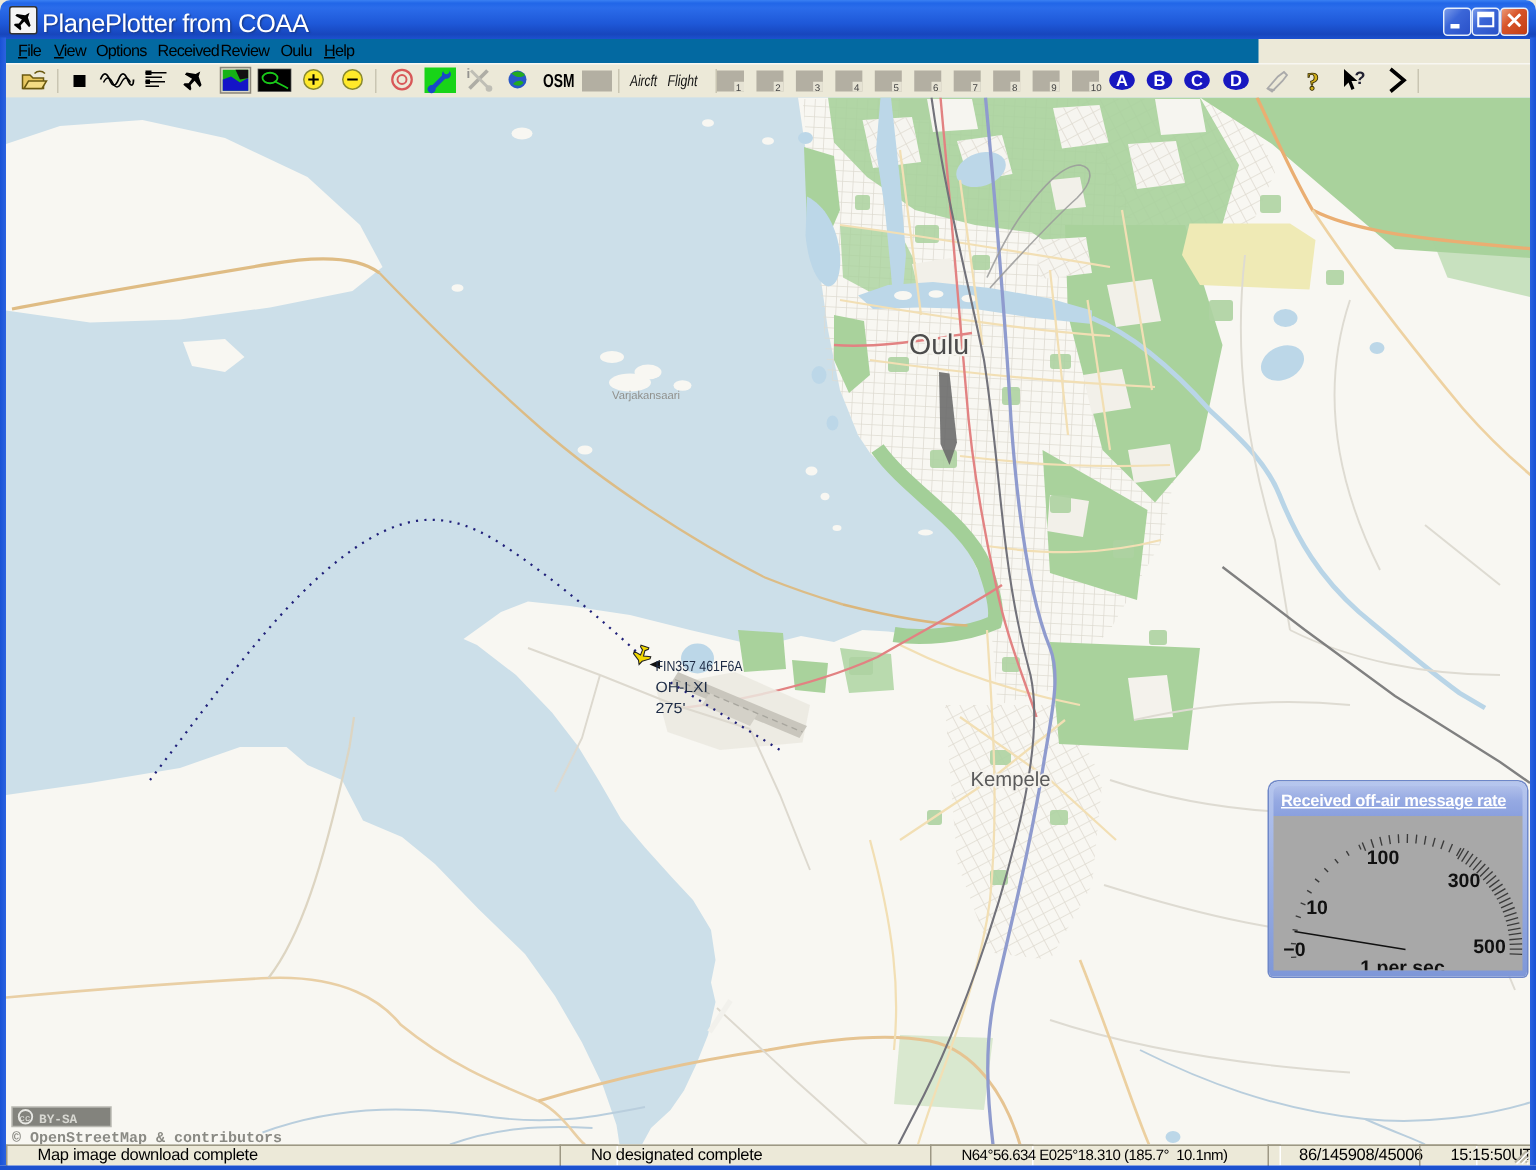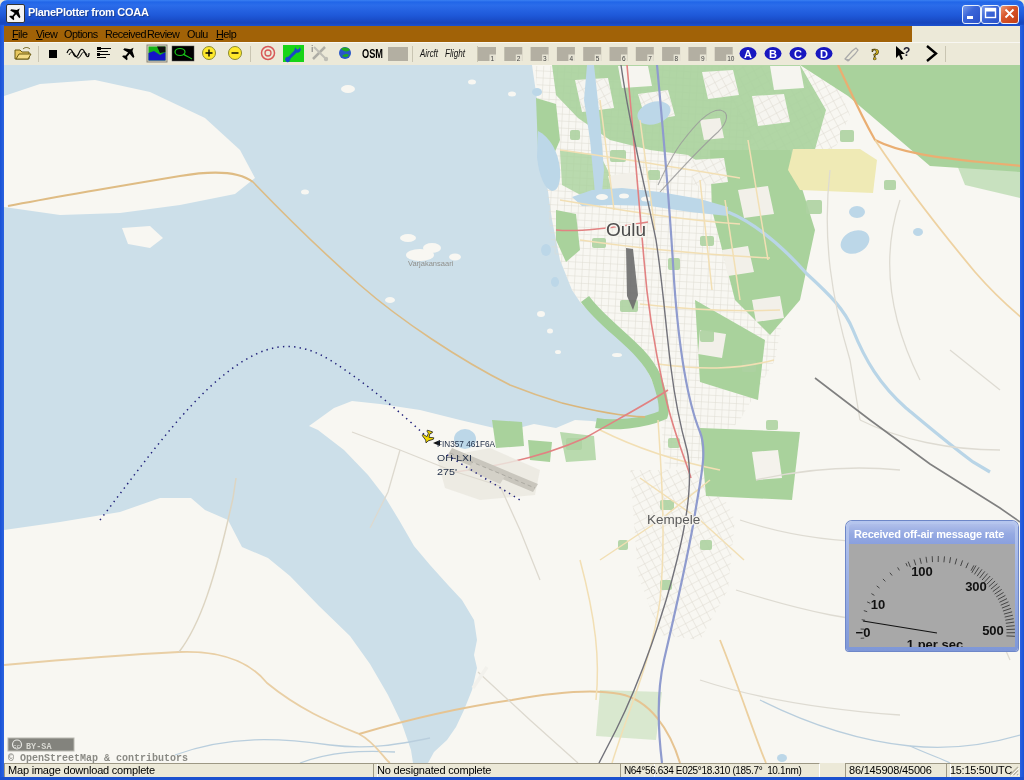--- a/index.html
+++ b/index.html
@@ -4,54 +4,54 @@
 <style>
 html,body{margin:0;padding:0;width:1024px;height:780px;overflow:hidden;
   font-family:"Liberation Sans",sans-serif;}
 #win{position:absolute;left:0;top:0;width:1024px;height:780px;background:#ece9d8;}
 
 #titlebar{position:absolute;left:0;top:0;width:1024px;height:26px;
   background:linear-gradient(180deg,#3a80f2 0%,#2166e8 8%,#2b6cea 20%,#1e58d8 60%,#1746bd 88%,#1c51cf 100%);
   border-radius:7px 7px 0 0;}
 #appicon{position:absolute;left:6px;top:4px;width:17px;height:17px;background:#f4f4f4;
   border:1px solid #333;border-radius:2px;}
-#apptitle{position:absolute;left:28px;top:6px;color:#fff;font-size:11px;font-weight:bold;
+#apptitle{position:absolute;left:28px;top:6px;color:#fff;font-size:17px;font-weight:normal;
   text-shadow:1px 1px 1px #1a3c8c;letter-spacing:-0.3px;}
 .wbtn{position:absolute;top:5px;width:17px;height:17px;border-radius:3px;
   border:1px solid #e8f0fc;color:#fff;font-size:11px;text-align:center;line-height:15px;}
 #btnmin{left:962px;background:linear-gradient(135deg,#7a9bea 0%,#3b66d8 40%,#2a51c8 100%);}
 #btnmax{left:981px;background:linear-gradient(135deg,#7a9bea 0%,#3b66d8 40%,#2a51c8 100%);}
 #btncls{left:1000px;background:linear-gradient(135deg,#ec9a76 0%,#d8552a 40%,#c23d14 100%);}
 
-#menubar{position:absolute;left:4px;top:26px;width:908px;height:16px;background:#a16207;
+#menubar{position:absolute;left:4px;top:26px;width:835px;height:16px;background:#0369a1;
   font-size:10.8px;letter-spacing:-0.5px;color:#000;}
 #menubar span{position:absolute;top:2px;}
 
 #toolbar{position:absolute;left:4px;top:42px;width:1016px;height:23px;background:#ece9d8;
   border-top:1px solid #f8f7f2;border-bottom:1px solid #c9c5b2;}
 
 #map{position:absolute;left:4px;top:65px;width:1016px;height:698px;background:#ccdfe9;}
 
 #status{position:absolute;left:4px;top:763px;width:1016px;height:14px;background:#ece9d8;
   font-size:11px;letter-spacing:-0.2px;color:#000;}
 .pane{position:absolute;top:0px;height:13px;border:1px solid;
-  border-color:#9d9884 #fff #fff #9d9884;padding:0 3px;line-height:13px;white-space:nowrap;overflow:hidden;}
+  border-color:#9d9884 #fff #fff #9d9884;padding:0 20px;line-height:13px;white-space:nowrap;overflow:hidden;}
 
 #bl,#br,#bb{position:absolute;background:linear-gradient(90deg,#1952d6,#2c63e0);z-index:50;}
 #bl{left:0;top:25px;width:4px;height:752px;}
 #br{left:1020px;top:25px;width:4px;height:752px;background:linear-gradient(270deg,#1952d6,#2c63e0);}
 #bb{left:0;top:777px;width:1024px;height:3px;background:#1c51cf;}
 
 #gauge{position:absolute;left:846px;top:521px;width:172px;height:130px;
   background:linear-gradient(180deg,#b6c6ee,#7e97d8);border-radius:6px 6px 3px 3px;
   padding:0;z-index:10;box-shadow:0 0 0 1px #6e87c8;}
 #gtitle{position:absolute;left:3px;top:3px;width:166px;height:20px;
   background:linear-gradient(180deg,#b0bfea 0%,#95a9e2 50%,#8aa0de 100%);
   color:#fff;font-size:11px;letter-spacing:-0.2px;font-weight:bold;line-height:20px;padding-left:5px;
-  box-sizing:border-box;border-radius:4px 4px 0 0;}
+  box-sizing:border-box;border-radius:4px 4px 0 0;text-decoration:underline;}
 #gbody{position:absolute;left:3px;top:23px;width:166px;height:103px;background:#a8a8a8;overflow:hidden;}
 </style>
 </head>
 <body>
 <div id="win">
   <div id="titlebar">
     <div id="appicon">
       <svg width="17" height="17" viewBox="0 0 17 17">
           <g transform="translate(8.5,8.5) rotate(40)">
       <path d="M0,-6.5 L1.2,-3.4 L6,-0.5 L6,1.1 L1,0.2 L0.8,3.6 L2.8,5.3 L2.8,6.4 L-2.8,6.4 L-2.8,5.3 L-0.8,3.6 L-1,0.2 L-6,1.1 L-6,-0.5 L-1.2,-3.4 z" fill="#000"></path>

